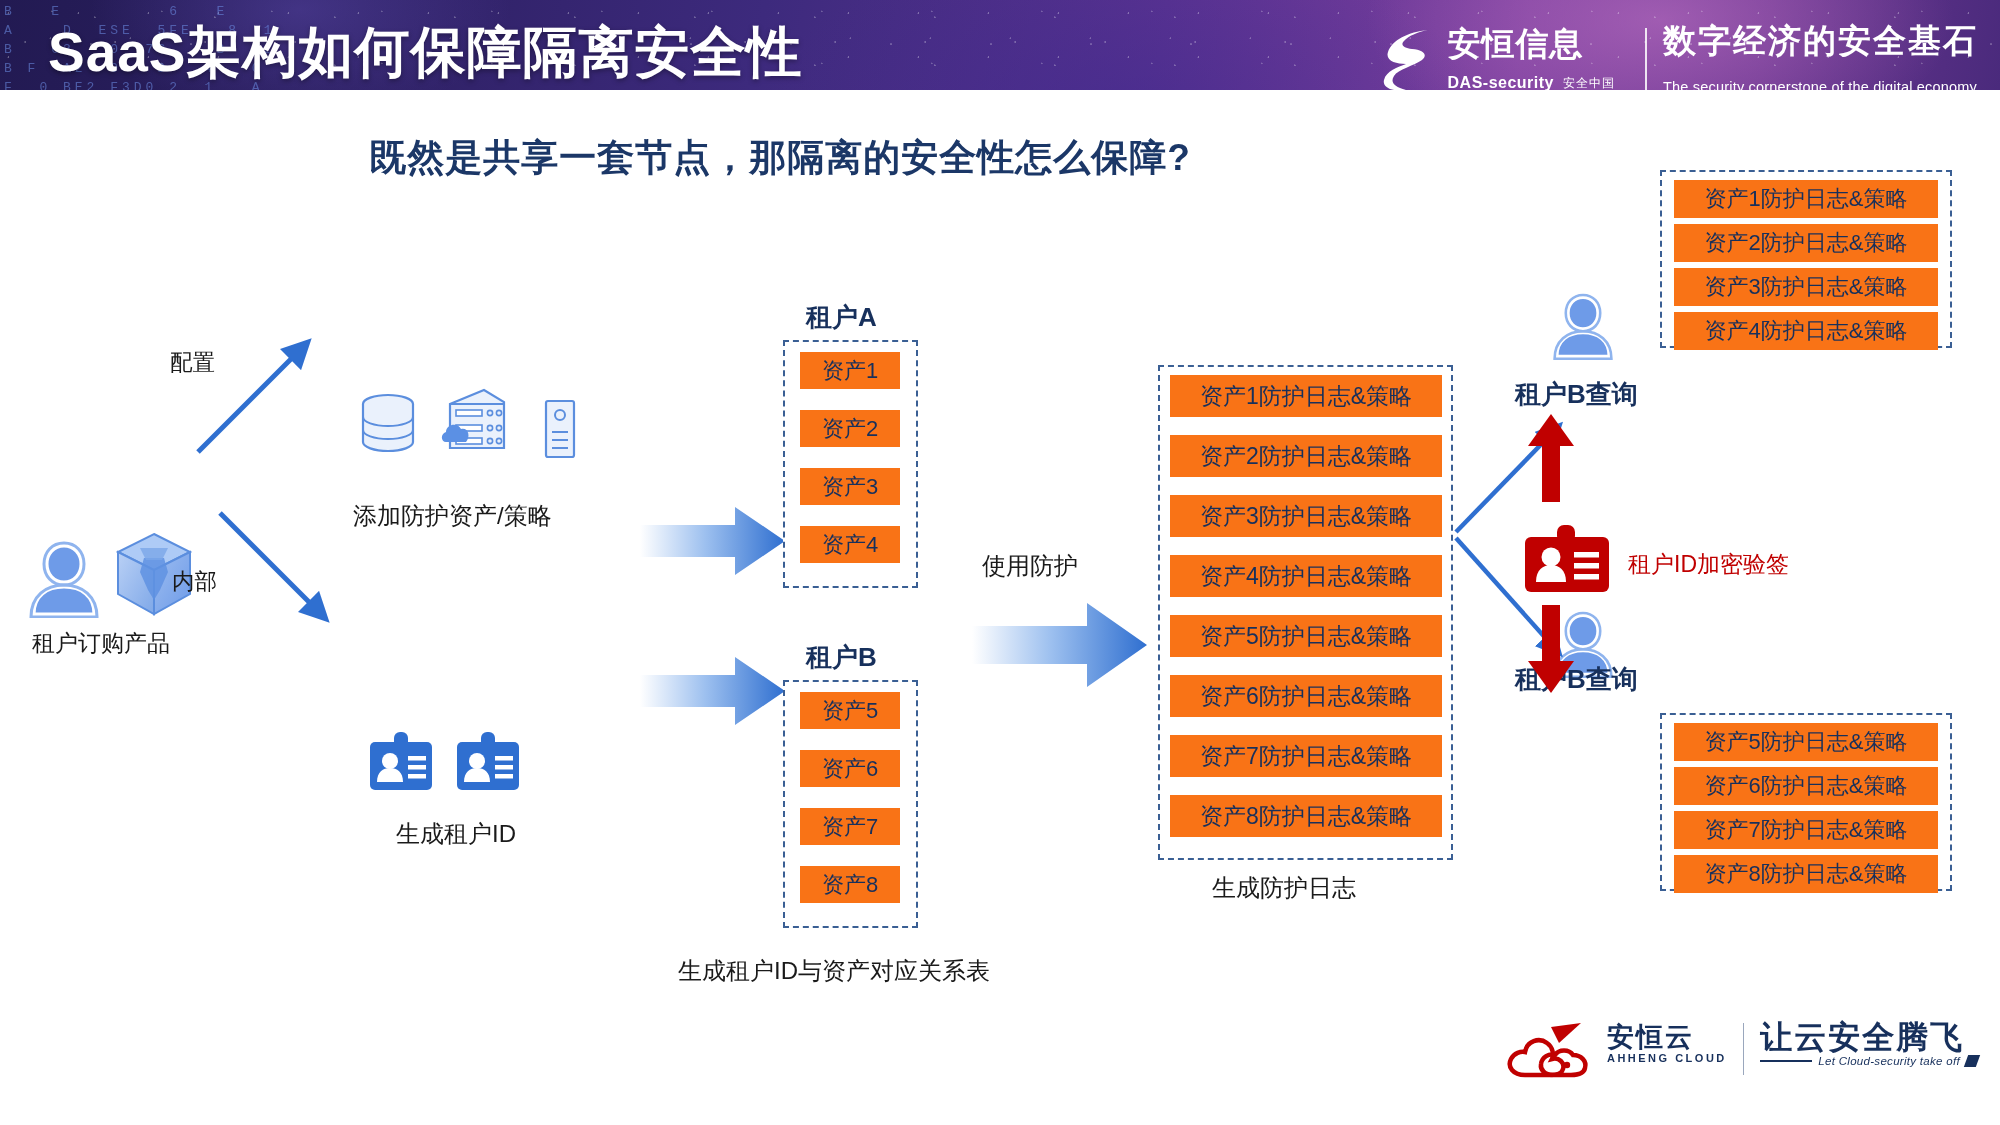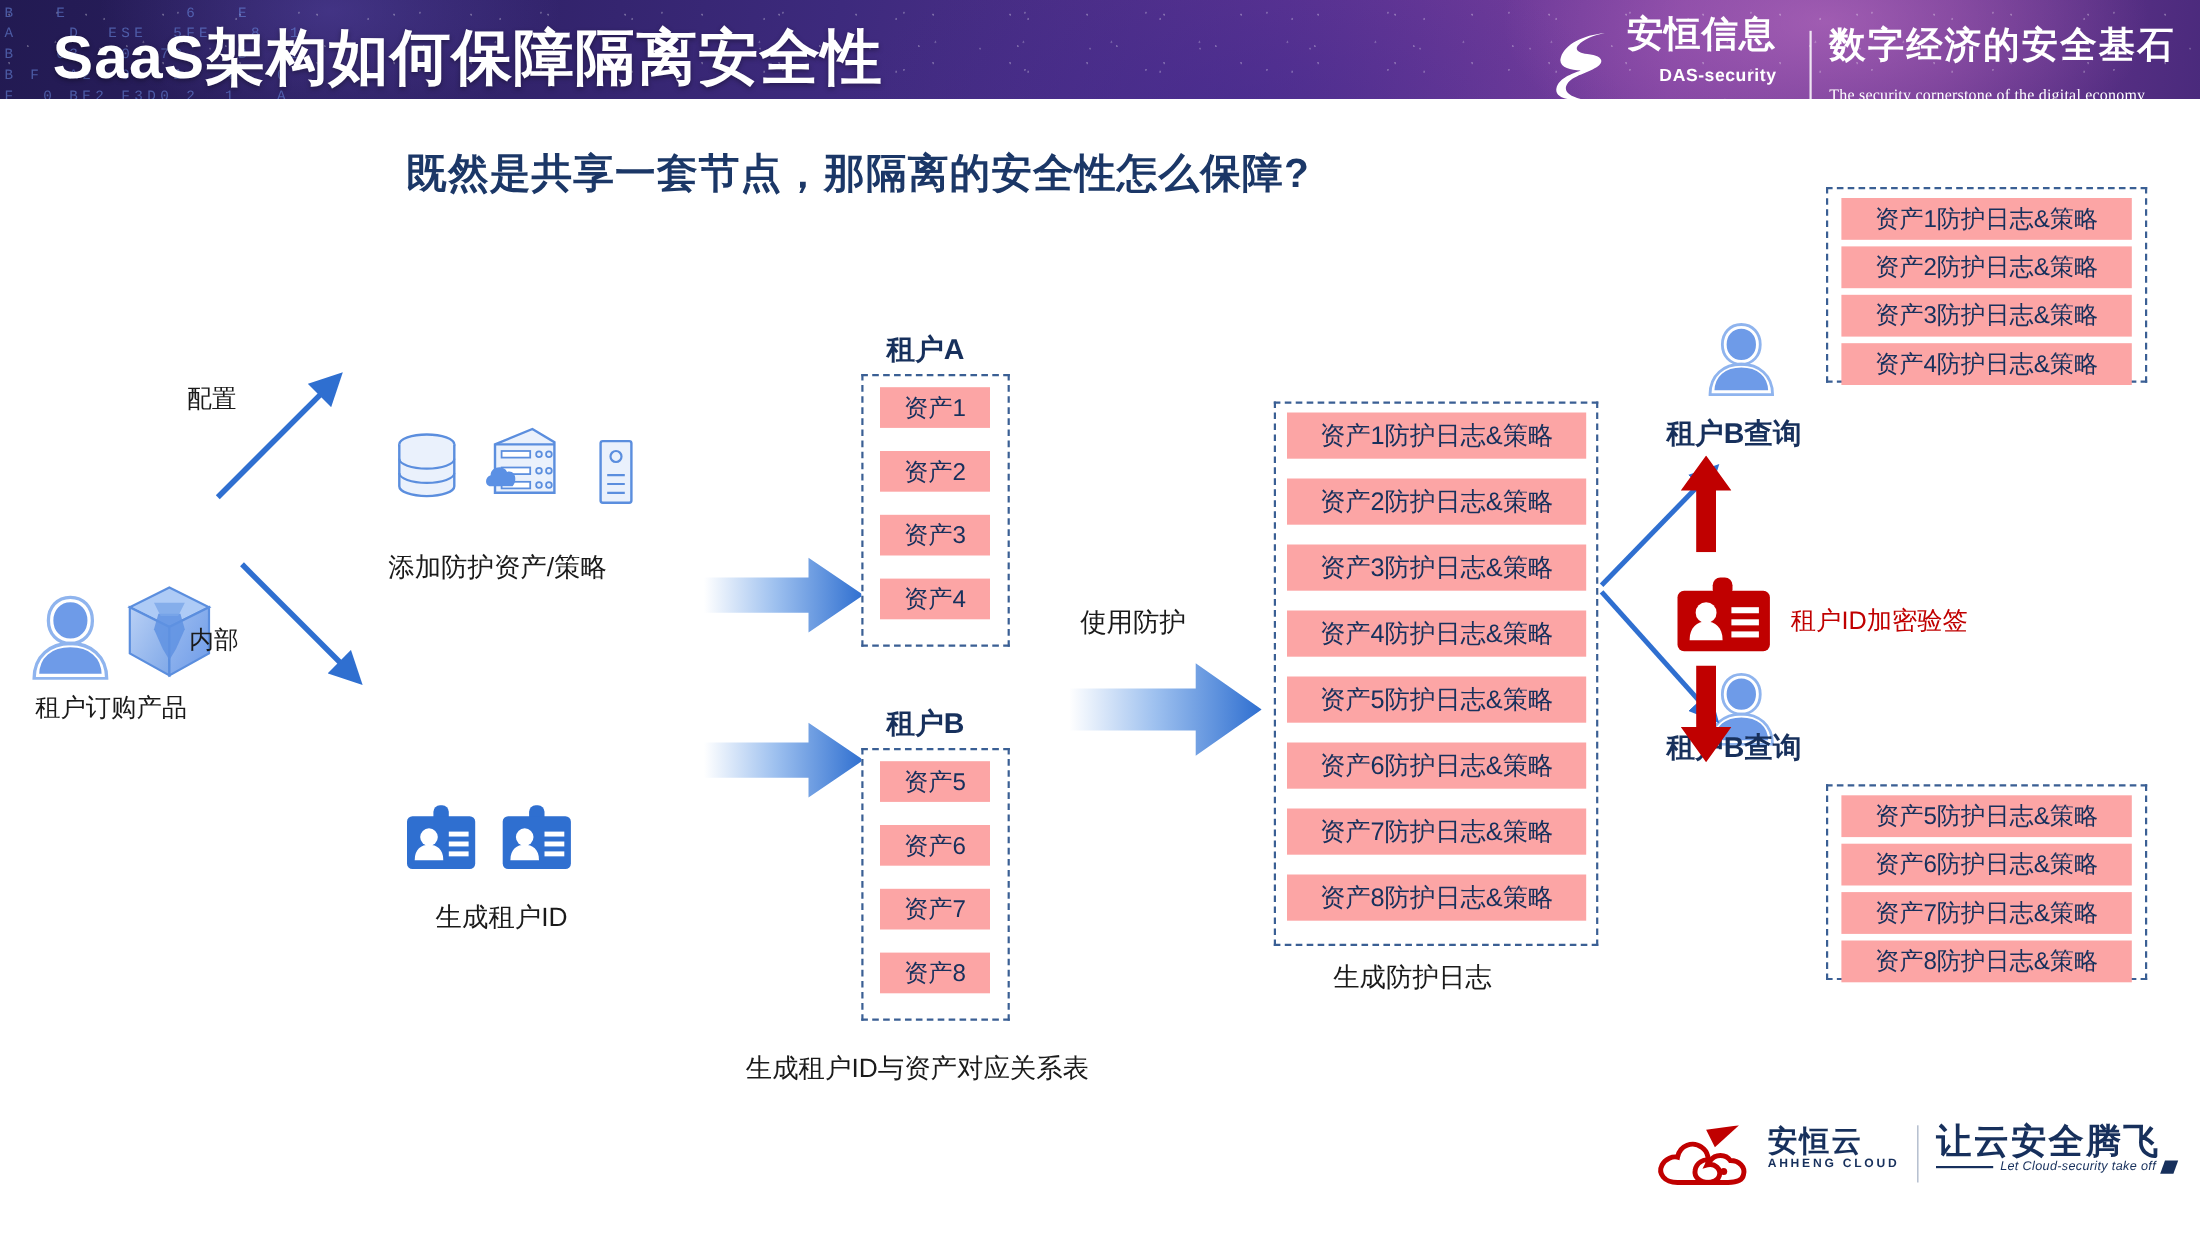--- a/index.html
+++ b/index.html
@@ -44,45 +44,45 @@
     font-size:55px; font-weight:bold; color:#ffffff;
     letter-spacing:1px; white-space:nowrap;
     text-shadow: 0 2px 5px rgba(0,0,0,.35);
     font-family:"Liberation Sans","DejaVu Sans",sans-serif;
   }
   
   .brand { position:absolute; right:22px; top:16px; height:86px; display:flex; align-items:center; }
   .brand-mark { width:62px; height:70px; position:relative; margin-right:10px; }
   .brand-cn-wrap { display:flex; flex-direction:column; justify-content:center; margin-right:14px; }
   .brand-cn { font-size:33px; font-weight:bold; color:#fff; letter-spacing:1px; line-height:36px; }
-  .brand-sub { display:flex; align-items:flex-end; gap:9px; margin-top:12px;flex-direction:column; }
+  .brand-sub { display:flex; align-items:flex-end; gap:9px; margin-top:12px; }
   .brand-en { font-size:16px; font-weight:bold; color:#fff; letter-spacing:.5px; }
   .brand-en2 { font-size:12px; color:#fff; letter-spacing:1px; }
   .brand-div { width:2px; height:62px; background:rgba(255,255,255,.85); margin:0 16px; }
   .brand-slogan-cn { font-size:33px; font-weight:bold; color:#fff; letter-spacing:2px; line-height:36px; }
-  .brand-slogan-en { font-size:14.5px; color:#fff; letter-spacing:.2px; margin-top:20px;font-family:Liberation Serif, serif; }
+  .brand-slogan-en { font-size:14.5px; color:#fff; letter-spacing:.2px; margin-top:20px; }
 
   
   .subtitle {
     position:absolute; left:0; top:133px; width:1560px;
     text-align:center; font-size:37px; font-weight:bold;
     color:#1b3767; letter-spacing:1px;
   }
 
   
   .cap { position:absolute; font-size:22.5px; color:#1a1a1a; white-space:nowrap; }
   .cap-big { position:absolute; font-size:24px; color:#1a1a1a; white-space:nowrap; }
   .ttl-blue { position:absolute; font-size:25px; font-weight:bold; color:#17305c; white-space:nowrap; }
 
   
   .group-box {
     position:absolute; border:2.5px dashed #3a5f94; background:#fff;
   }
   .chip {
-    position:absolute; background:#fca5a5; color:#17305c;
+    position:absolute; background:#f97316; color:#17305c;
     display:flex; align-items:center; justify-content:center;
     font-size:22px; white-space:nowrap;
   }
   .chip-lg { font-size:23px; }
 
   
   .block-arrow { position:absolute; }
   .line-arrow { position:absolute; }
 
   

